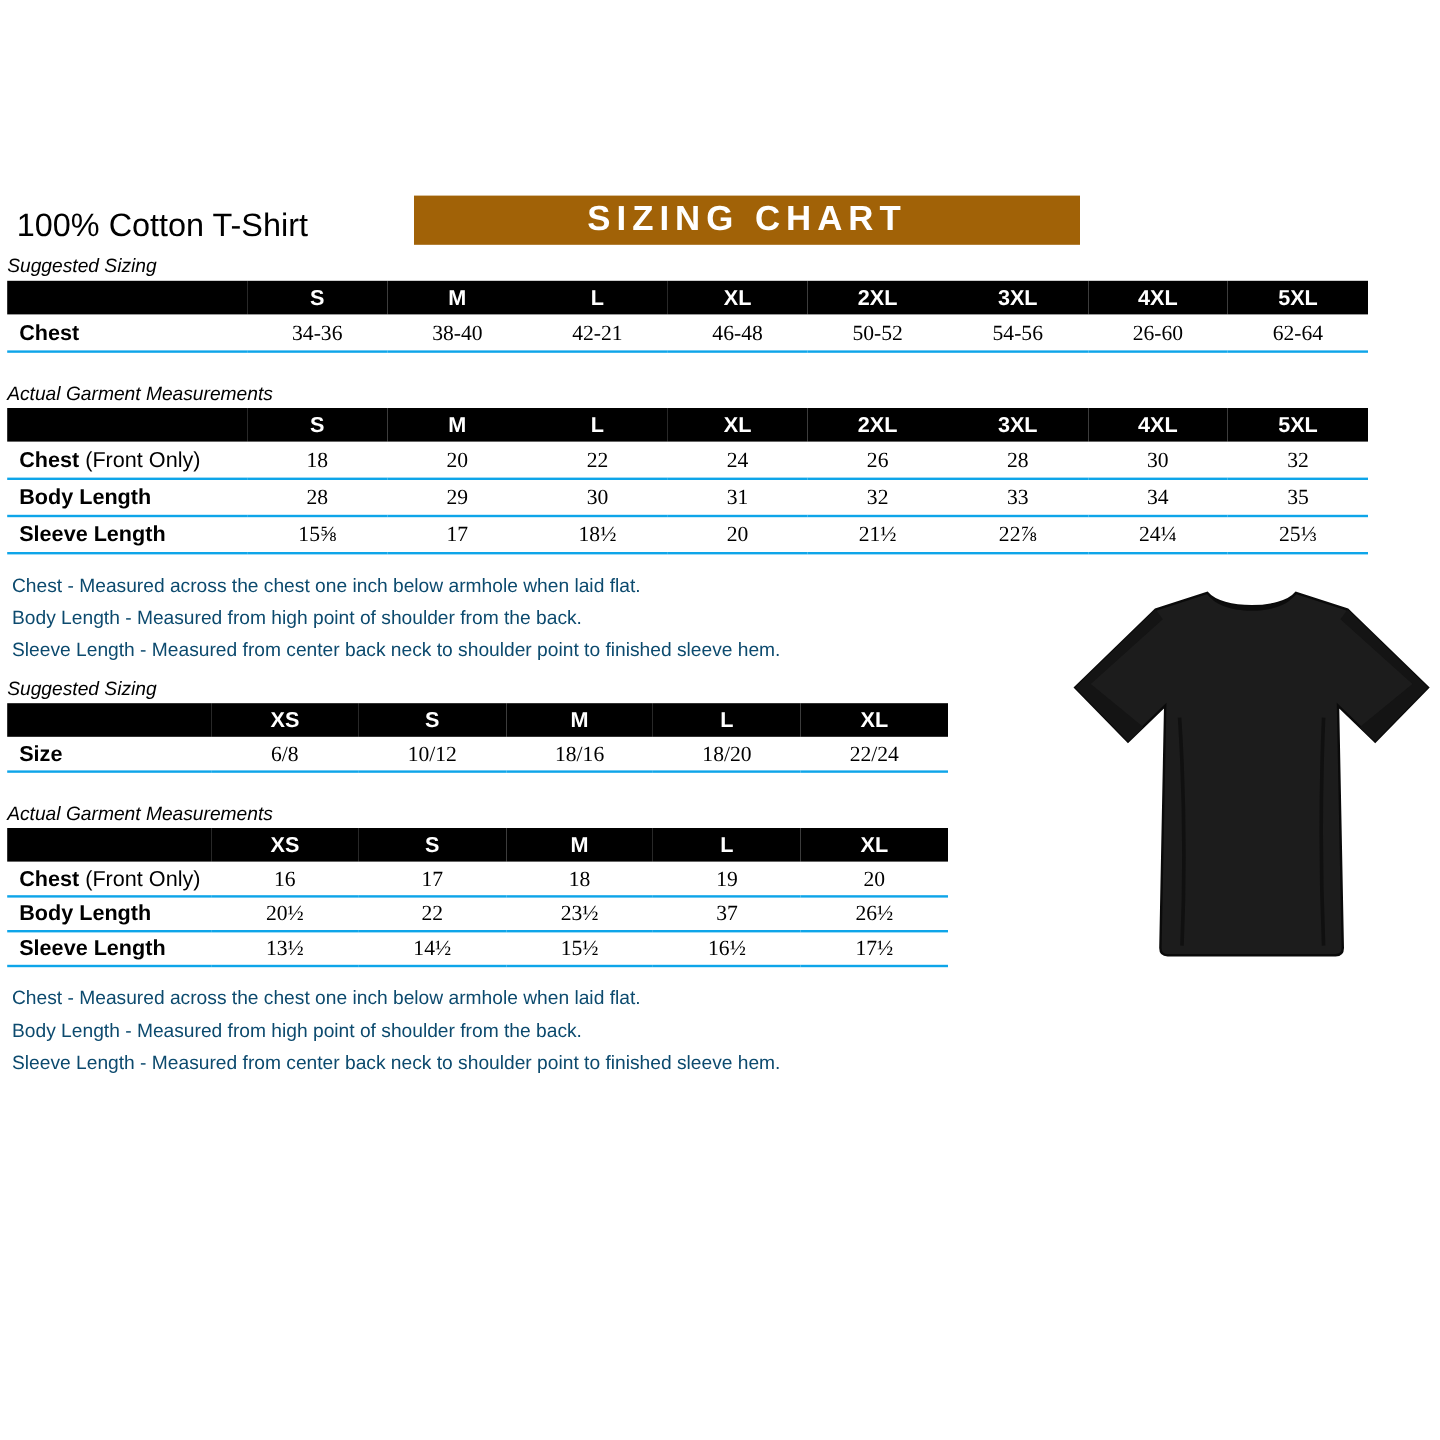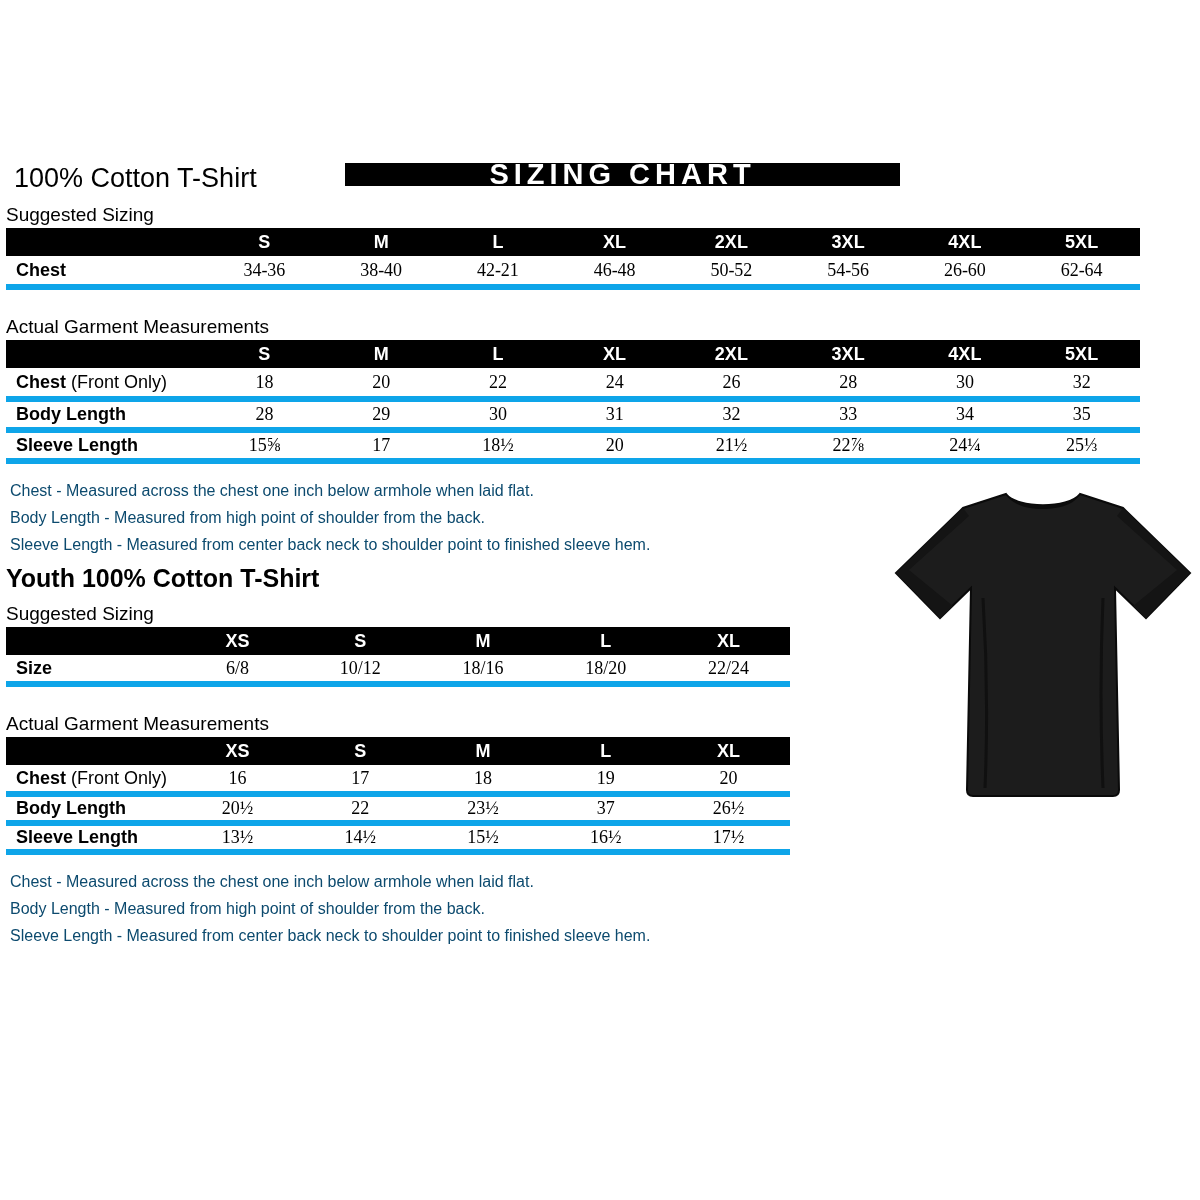--- a/index.html
+++ b/index.html
@@ -6,41 +6,41 @@
   html,body { width:1200px; height:1200px; }
   body {
     background:#ffffff;
     color:#111;
     font-family:"Liberation Sans","DejaVu Sans",sans-serif;
     position:relative;
     overflow:hidden;
   }
   .page { position:absolute; top:0; left:0; width:1200px; height:1200px; }
 
-  .header-row { margin:163px 0 0 14px; display:flex; align-items:flex-start; }
+  .header-row { margin:163px 0 0 14px; display:flex; align-items:flex-end; }
   .title { font-size:27px; color:#000; width:331px; }
   .banner {
-    width:555px; height:23px; background:#000000; color:#fff;
+    width:555px; height:41px; background:#a16207; color:#fff;
     display:flex; align-items:center; justify-content:center;
     font-weight:bold; font-size:29px; letter-spacing:5px;
   }
 
-  .section-label { font-size:19px; margin:10px 0 2px 6px; color:#000; }
+  .section-label { font-size:16px; margin:10px 0 2px 6px; color:#000;font-style:italic; }
 
   table { border-collapse:collapse; table-layout:fixed; margin-left:6px; }
   .adult-table { width:1134px; }
   .youth-table { width:784px; }
   .adult-table col.label-col { width:200px; }
   .youth-table col.label-col { width:170px; }
 
   thead th {
     background:#000; color:#fff; font-weight:bold;
     font-size:18px; height:28px; text-align:center; padding:0;
   }
-  tbody tr { border-bottom:6px solid #0ea5e9; }
+  tbody tr { border-bottom:2px solid #0ea5e9; }
   tbody th, tbody td { height:31px; font-size:18px; }
   .youth-table tbody th, .youth-table tbody td { height:29px; }
   tbody td { text-align:center; font-weight:normal; color:#000;font-family:Liberation Serif, serif; }
   .row-label { text-align:left; padding-left:10px; font-weight:bold; color:#000; white-space:nowrap; }
   .row-label .sfx { font-weight:normal; }
 
   .notes { margin:13px 0 0 10px; }
   .note-line { font-size:16px; line-height:27px; color:#0c4a6e; }
 
   .youth-title { font-size:25px; font-weight:bold; margin:6px 0 0 6px; color:#000; }
@@ -149,21 +149,20 @@
       </tr>
     </tbody>
   </table>
 
   <div class="notes">
     <div class="note-line">Chest - Measured across the chest one inch below armhole when laid flat.</div>
     <div class="note-line">Body Length - Measured from high point of shoulder from the back.</div>
     <div class="note-line">Sleeve Length - Measured from center back neck to shoulder point to finished sleeve hem.</div>
   </div>
 
-  <div class="youth-title">Youth 100% Cotton T-Shirt</div>
 
   <div class="section-label">Suggested Sizing</div>
 
   <table class="youth-table">
     <colgroup>
         <col class="label-col">
         <col span="5">
       </colgroup>
     <thead>
       <tr>

